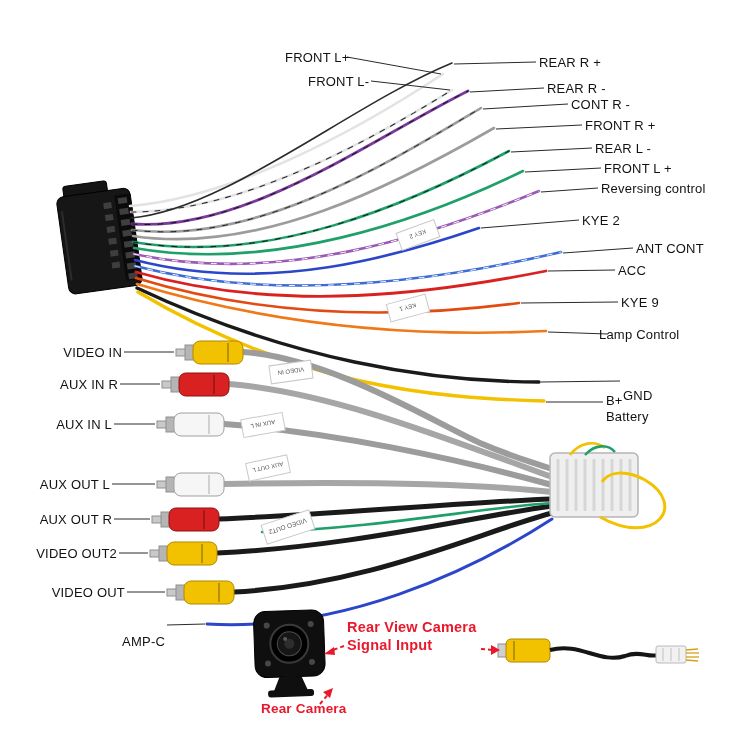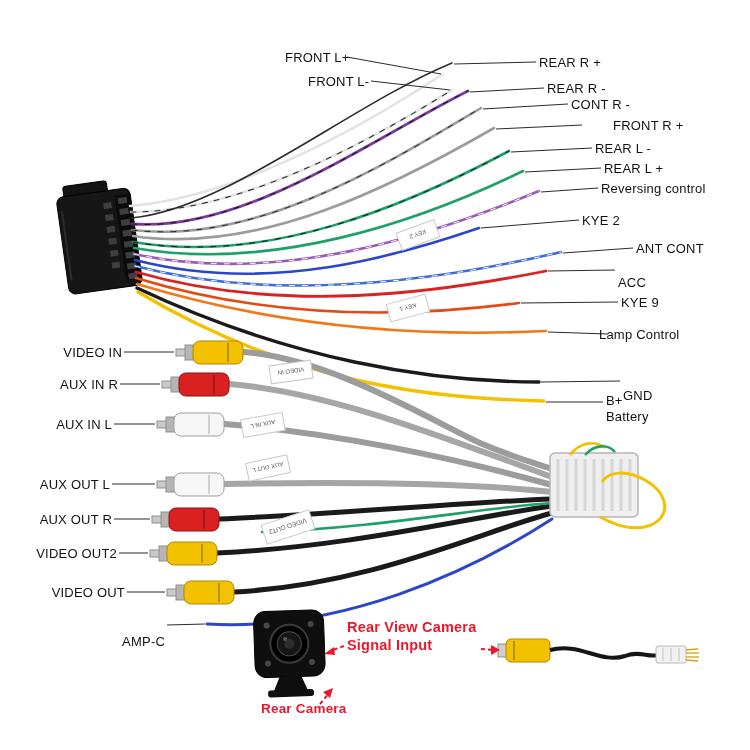--- a/index.html
+++ b/index.html
@@ -239,27 +239,27 @@
       <line x1="320" y1="704" x2="330" y2="692" stroke="#e8192c" stroke-width="2" stroke-dasharray="4 3"></line>
       <polygon points="333,688 323,692 330,698" fill="#e8192c"></polygon>
     </g>
   </svg>
 
   <div class="lbl" style="left:285px;top:50px;">FRONT L+</div>
   <div class="lbl" style="left:308px;top:74px;">FRONT L-</div>
   <div class="lbl" style="left:539px;top:55px;">REAR R +</div>
   <div class="lbl" style="left:547px;top:81px;">REAR R -</div>
   <div class="lbl" style="left:571px;top:97px;">CONT R -</div>
-  <div class="lbl" style="left:585px;top:118px;margin-left:28px;">FRONT R +</div>
+  <div class="lbl" style="left:585px;top:118px;">FRONT R +</div>
   <div class="lbl" style="left:595px;top:141px;">REAR L -</div>
-  <div class="lbl" style="left:604px;top:161px;">REAR L +</div>
+  <div class="lbl" style="left:604px;top:161px;">FRONT L +</div>
   <div class="lbl" style="left:601px;top:181px;">Reversing control</div>
   <div class="lbl" style="left:582px;top:213px;">KYE 2</div>
   <div class="lbl" style="left:636px;top:241px;">ANT CONT</div>
-  <div class="lbl" style="left:618px;top:263px;margin-top:12px;">ACC</div>
+  <div class="lbl" style="left:618px;top:263px;">ACC</div>
   <div class="lbl" style="left:621px;top:295px;">KYE 9</div>
   <div class="lbl" style="left:599px;top:327px;">Lamp Control</div>
   <div class="lbl" style="left:623px;top:374px;margin-top:14px;">GND</div>
   <div class="lbl" style="left:606px;top:393px;">B+</div>
   <div class="lbl" style="left:606px;top:409px;">Battery</div>
 
   <div class="lbl r" style="left:17px;top:345px;">VIDEO IN</div>
   <div class="lbl r" style="left:13px;top:377px;">AUX IN R</div>
   <div class="lbl r" style="left:7px;top:417px;">AUX  IN L</div>
   <div class="lbl r" style="left:5px;top:477px;">AUX OUT L</div>

